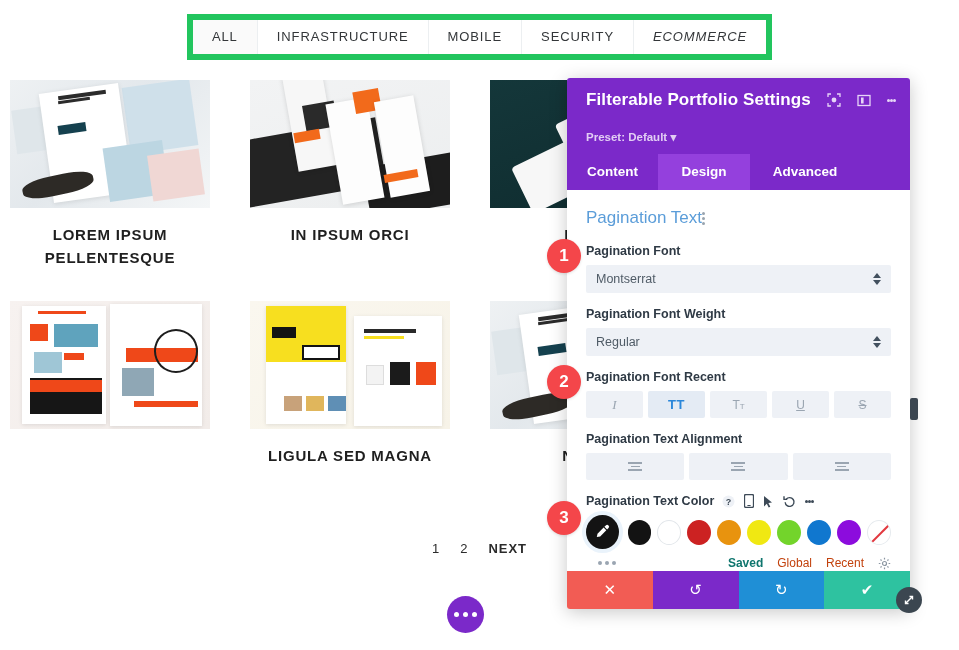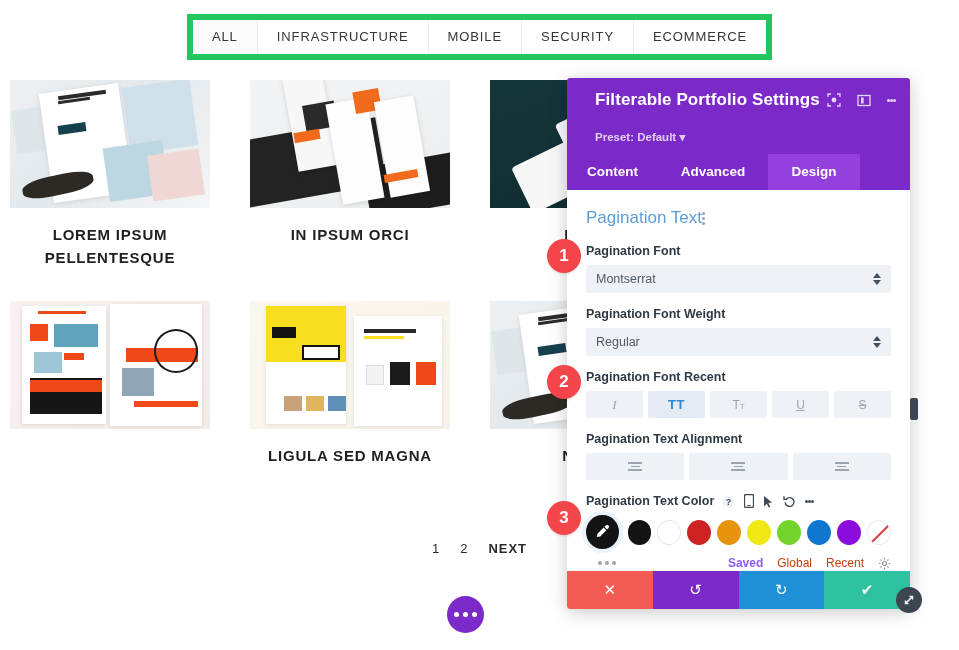--- a/index.html
+++ b/index.html
@@ -25,21 +25,21 @@
     padding: 9px 19px 10px 19px;
     font-size: 13px;
     letter-spacing: 0.9px;
     color: #333639;
     border-right: 1px solid #eceff1;
     background: #ffffff;
     white-space: nowrap;
     cursor: pointer;
     font-weight: 400;
   }
-  .filter-item:last-child { border-right: none; }
+  .filter-item:last-child { border-right: none; font-style: italic; }
   .filter-item.active { background: #fafafa; }
 
   
   .grid {
     position: absolute;
     top: 80px; left: 0; width: 959px;
   }
   .grid-row { display: flex; }
   .card { width: 230px; margin-left: 10px; }
   .card-thumb {
@@ -170,21 +170,21 @@
     width: 343px; height: 531px;
     background: #ffffff;
     box-shadow: 0 3px 18px rgba(0,0,0,.22);
     z-index: 50;
     display: flex; flex-direction: column;
     border-radius: 3px;
     overflow: visible;
   }
   .panel-header {
     background: #7b29c9;
-    padding: 12px 16px 10px 28px;
+    padding: 12px 16px 10px 19px;
     border-radius: 3px 3px 0 0;
     position: relative;
   }
   .panel-title {
     color: #fff; font-size: 17px; font-weight: 700;
     letter-spacing: .1px;
   }
   .panel-preset {
     color: #e2cdf4; font-size: 11.5px; font-weight: 700; margin-top: 20px;
   }
@@ -274,21 +274,21 @@
     background:#e2383f; transform: rotate(-45deg);
   }
   .sw-row2 {
     display:flex; align-items:center; justify-content:space-between;
     margin-top: 7px;
   }
   .dots3 { display:flex; gap:3px; margin-left:12px; }
   .dots3 b { width:4px; height:4px; border-radius:50%; background:#9aa5b1; display:block; }
   .tabs-mini { display:flex; align-items:center; gap: 14px; font-size:12px; }
   .tabs-mini span { color:#c2410c; cursor:pointer; }
-  .tabs-mini span.on { color:#8b5cf6; font-weight:700; }
+  .tabs-mini span.on { color:#0f766e; font-weight:700; }
 
   .panel-footer { display:flex; height: 38px; border-radius: 0 0 3px 3px; overflow:hidden; }
   .pf { flex:1; display:flex; align-items:center; justify-content:center; color:#fff; font-size:15px; cursor:pointer; }
   .pf-cancel { background:#f25c54; }
   .pf-undo   { background:#7b29c9; }
   .pf-redo   { background:#1f8fd6; }
   .pf-save   { background:#2ec2a0; }
 
   .resize-handle {
     position:absolute; right:-12px; bottom:-4px;
@@ -469,22 +469,22 @@
       <span class="hicon kebab">
         <b style="background:#e6d5f7"></b>
           <b style="background:#e6d5f7"></b>
           <b style="background:#e6d5f7"></b>
       </span>
     </div>
   </div>
 
   <div class="tabs">
     <div class="tab t-content">Content</div>
+    <div class="tab t-design">Design</div>
     <div class="tab t-advanced">Advanced</div>
-    <div class="tab t-design">Design</div>
   </div>
 
   <div class="panel-body">
 
     <div class="section-title-row">
       <div class="section-title">Pagination Text</div>
       <div class="kebab">
           <b></b>
           <b></b>
           <b></b>

